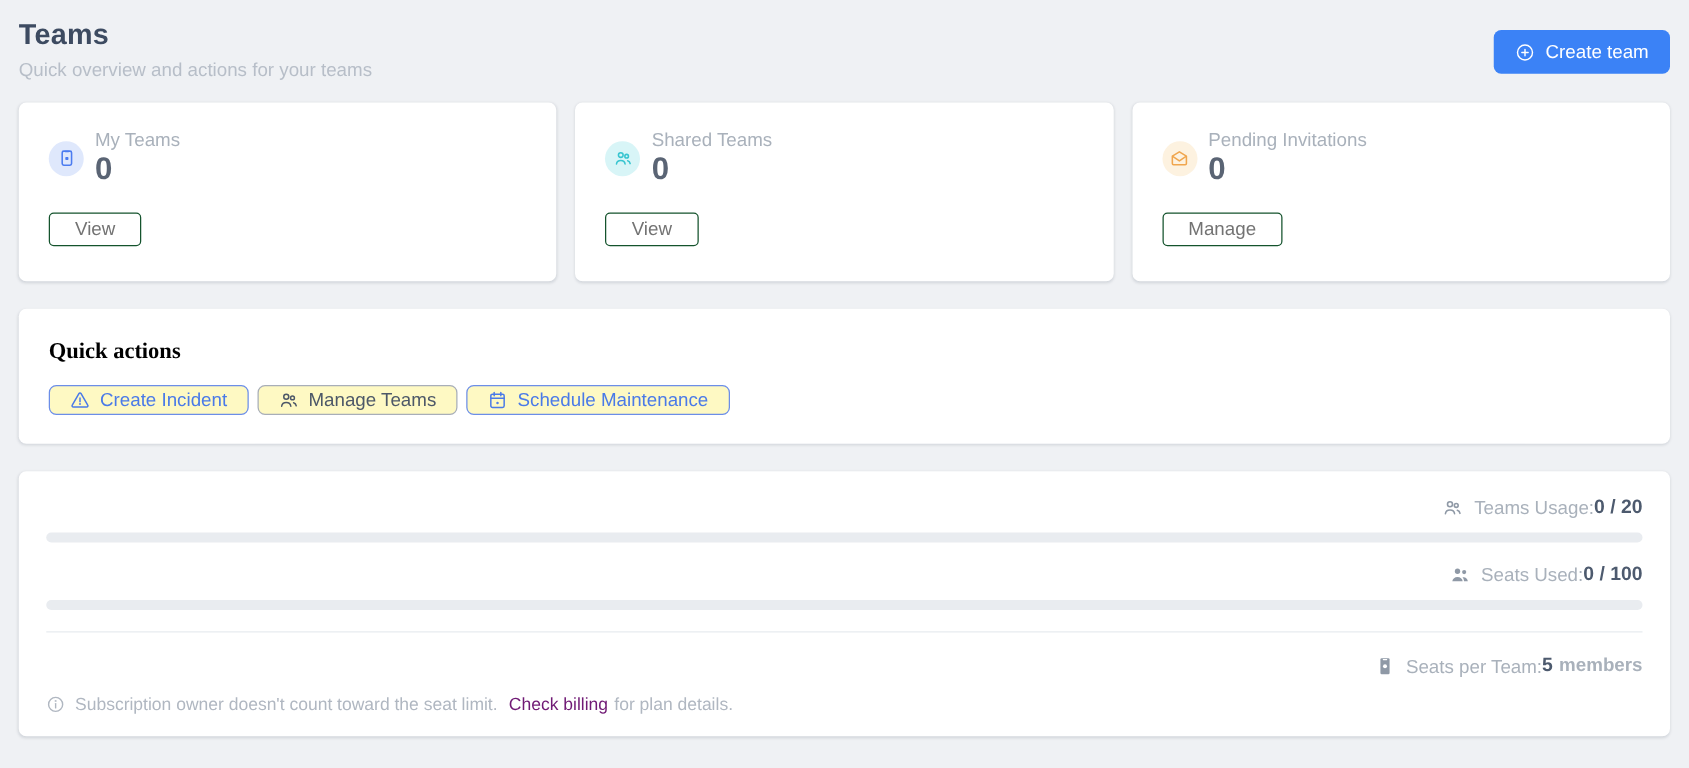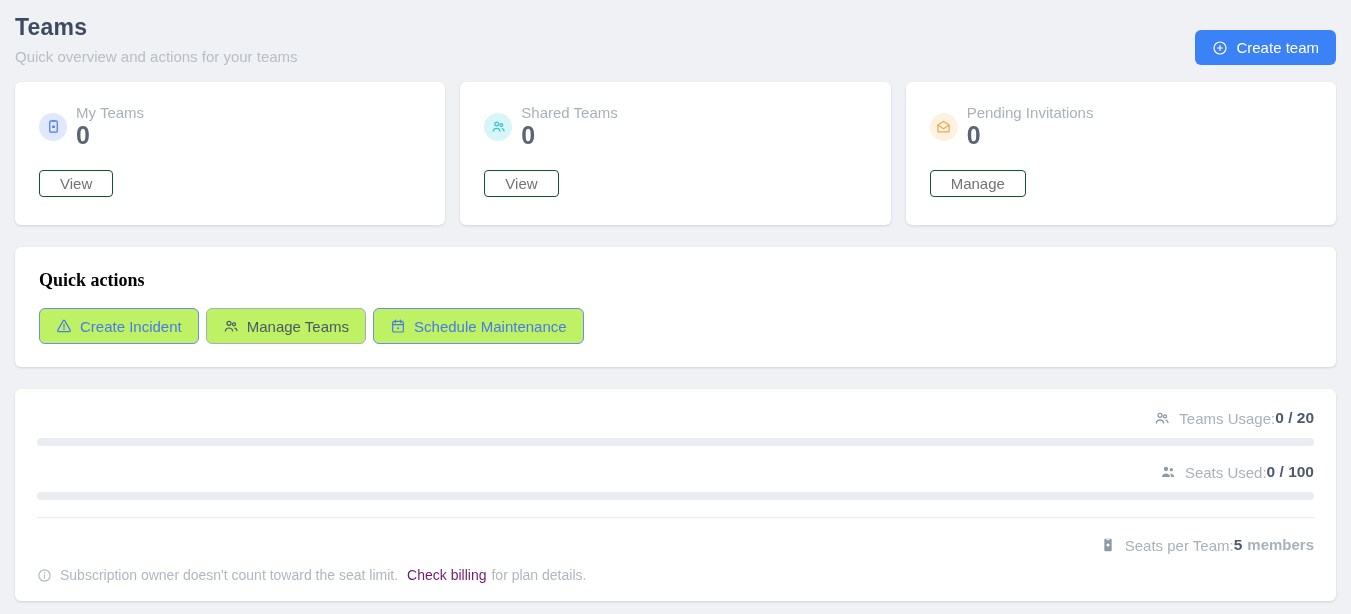--- a/index.html
+++ b/index.html
@@ -6,21 +6,21 @@
   html, body { width: 1351px; height: 614px; }
   body {
     font-family: "Liberation Sans", sans-serif;
     background: #eff1f4;
     color: #5a6474;
     overflow: hidden;
   }
   .page { padding: 14px 15px 0; }
 
   
-  .header { display: flex; justify-content: space-between; align-items: flex-end; }
+  .header { display: flex; justify-content: space-between; align-items: flex-start; }
   .page-title { font-size: 23px; font-weight: 700; color: #3d4b61; letter-spacing: .2px; }
   .page-subtitle { margin-top: 7px; font-size: 15px; color: #b7bec8; }
   .btn-create {
     margin-top: 10px;
     display: inline-flex; align-items: center; gap: 8px;
     background: #3b82f6; color: #fff; border: none; cursor: pointer;
     font-size: 15px; font-family: inherit;
     padding: 9px 17px; border-radius: 6px;
   }
   .btn-create svg { width: 16px; height: 16px; }
@@ -53,22 +53,22 @@
   
   .panel {
     background: #fff; border-radius: 6px;
     box-shadow: 0 1px 3px rgba(20,30,50,.09), 0 1px 2px rgba(20,30,50,.05);
   }
   .qa-panel { margin-top: 22px; padding: 23px 24px 23px; }
   .qa-title { font-size: 18px; font-weight: 700; color: #000000; font-family: Liberation Serif, serif; }
   .qa-buttons { margin-top: 17px; display: flex; gap: 7px; }
   .btn-action {
     display: inline-flex; align-items: center; gap: 8px; cursor: pointer;
-    background: #bef264; font-size: 15px; font-family: inherit;
-    padding: 8px 16px; border-radius: 6px; height: 36px;
+    background: #fef9c3; font-size: 15px; font-family: inherit;
+    padding: 8px 16px; border-radius: 6px; height: 24px;
   }
   .btn-action svg { width: 16px; height: 16px; }
   .btn-action.primary { color: #4a7ae8; border: 1px solid #6c8ee8; }
   .btn-action.neutral { color: #4d5868; border: 1px solid #a8aeb8; }
 
   
   .usage-panel { margin-top: 22px; padding: 20px 22px 18px; }
   .usage-row { display: flex; justify-content: flex-end; align-items: center; }
   .usage-label { display: inline-flex; align-items: center; gap: 9px; font-size: 15px; color: #a9b1bb; }
   .usage-label svg { width: 16px; height: 16px; color: #8f99a6; }

